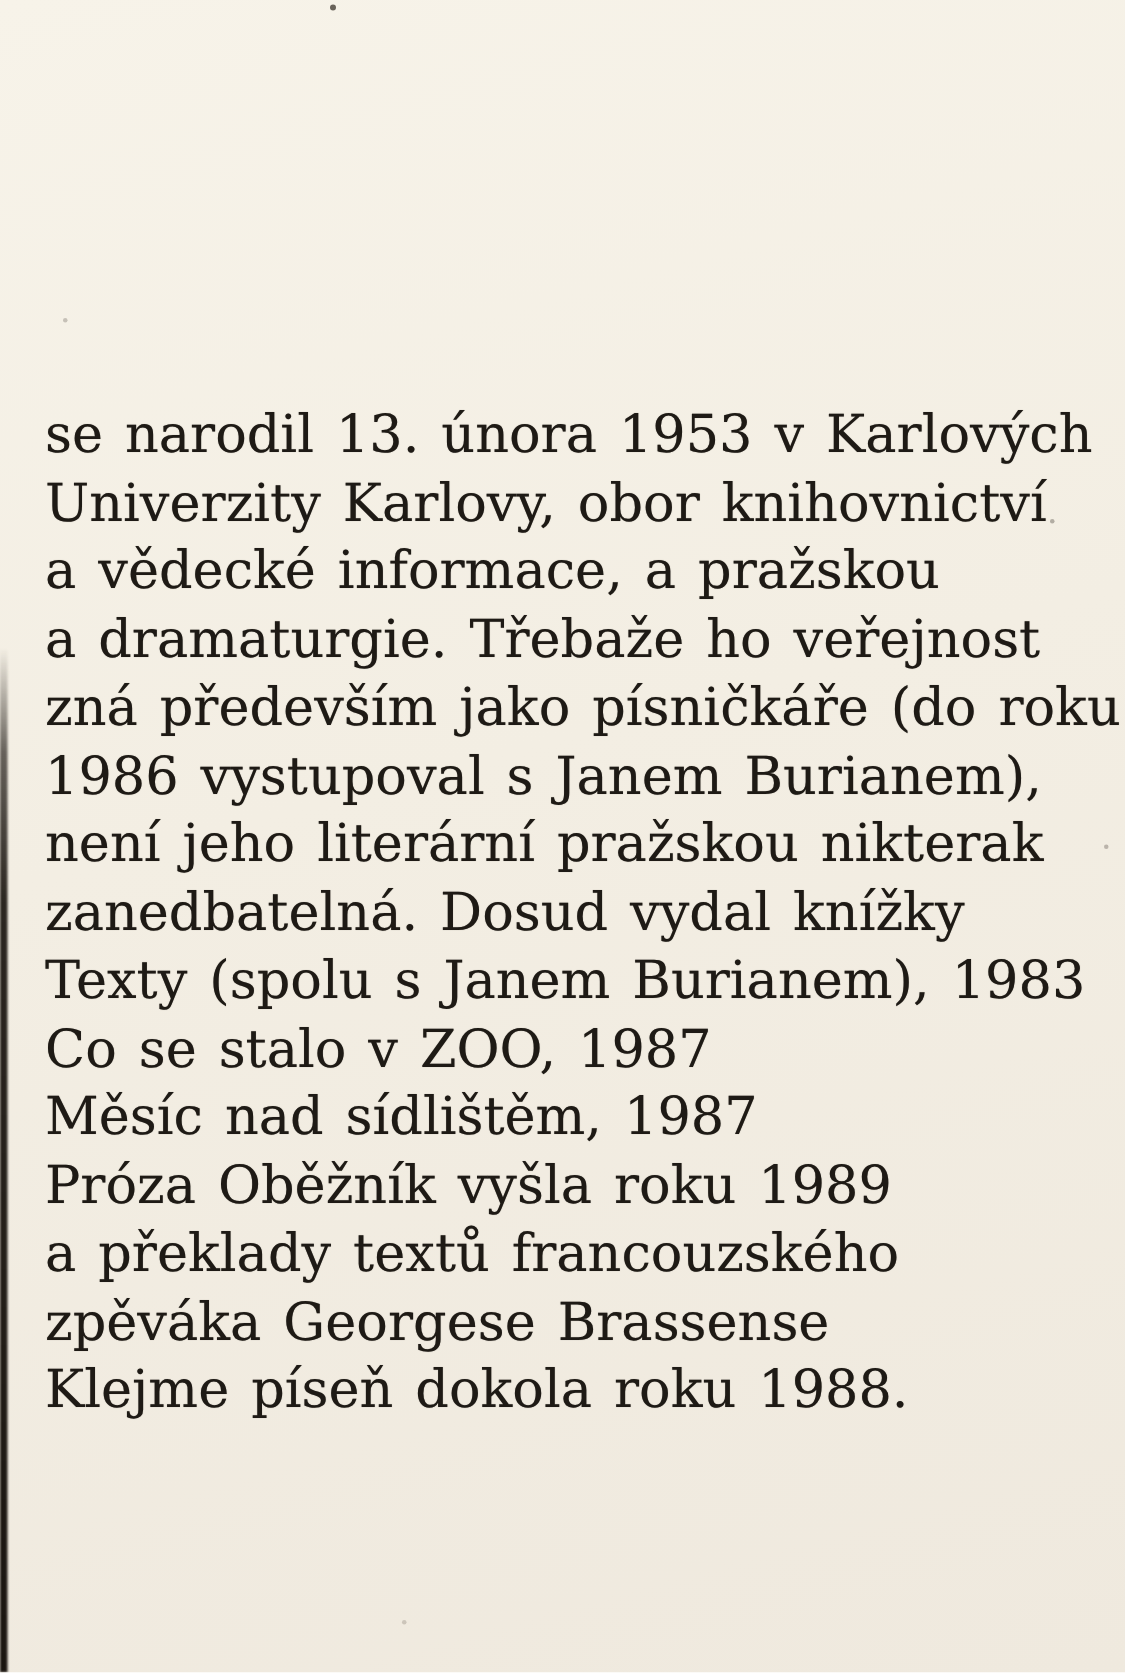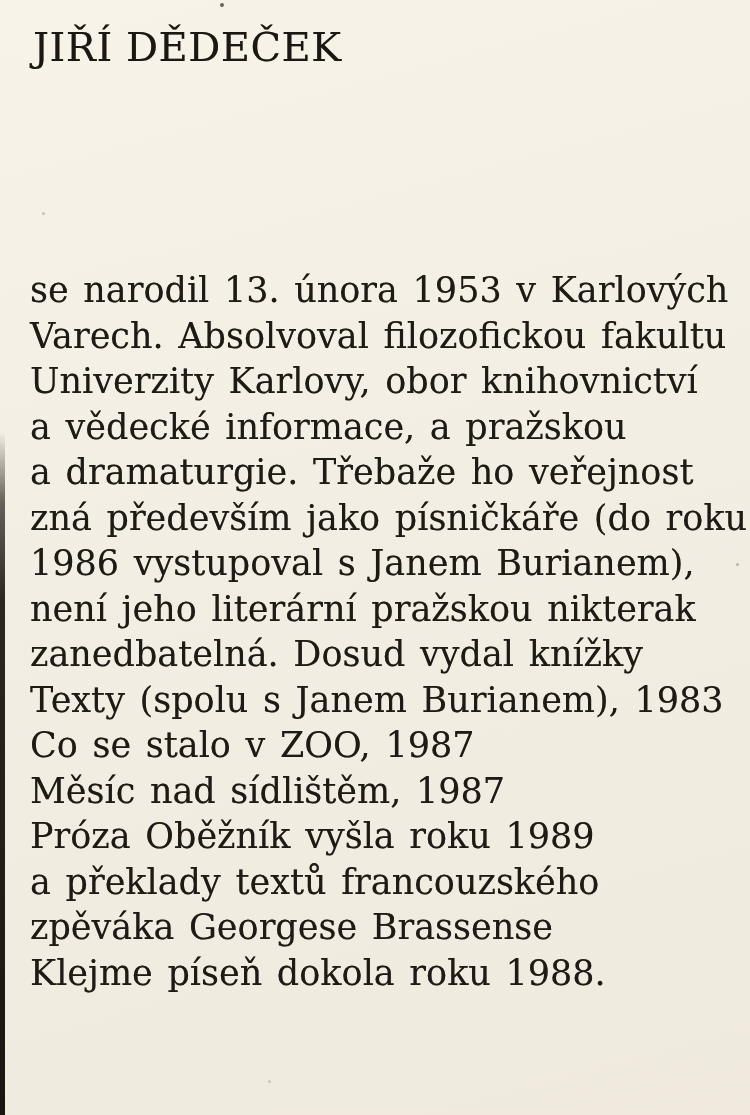--- a/index.html
+++ b/index.html
@@ -59,25 +59,23 @@
   .speck.s2 { left: 42px;  top: 212px;  width: 3px; height: 3px; opacity: 0.25; }
   .speck.s3 { left: 700px; top: 346px;  width: 3px; height: 3px; opacity: 0.35; }
   .speck.s4 { left: 736px; top: 563px;  width: 3px; height: 3px; opacity: 0.3; }
   .speck.s5 { left: 268px; top: 1080px; width: 3px; height: 3px; opacity: 0.2; }
 </style>
 </head>
 <body>
 
 <div class="page">
 
-  <div class="heading">JIŘÍ DĚDEČEK</div>
 
   <div class="body-text">
     <div class="line"><span>se narodil 13. února 1953 v Karlových</span></div>
-    <div class="line"><span>Varech. Absolvoval filozofickou fakultu</span></div>
     <div class="line"><span>Univerzity Karlovy, obor knihovnictví</span></div>
     <div class="line"><span>a vědecké informace, a pražskou</span></div>
     <div class="line"><span>a dramaturgie. Třebaže ho veřejnost</span></div>
     <div class="line"><span>zná především jako písničkáře (do roku</span></div>
     <div class="line"><span>1986 vystupoval s Janem Burianem),</span></div>
     <div class="line"><span>není jeho literární pražskou nikterak</span></div>
     <div class="line"><span>zanedbatelná. Dosud vydal knížky</span></div>
     <div class="line"><span class="it">Texty</span><span> (spolu s Janem Burianem), 1983</span></div>
     <div class="line"><span class="it">Co se stalo v ZOO,</span><span> 1987</span></div>
     <div class="line"><span class="it">Měsíc nad sídlištěm,</span><span> 1987</span></div>

